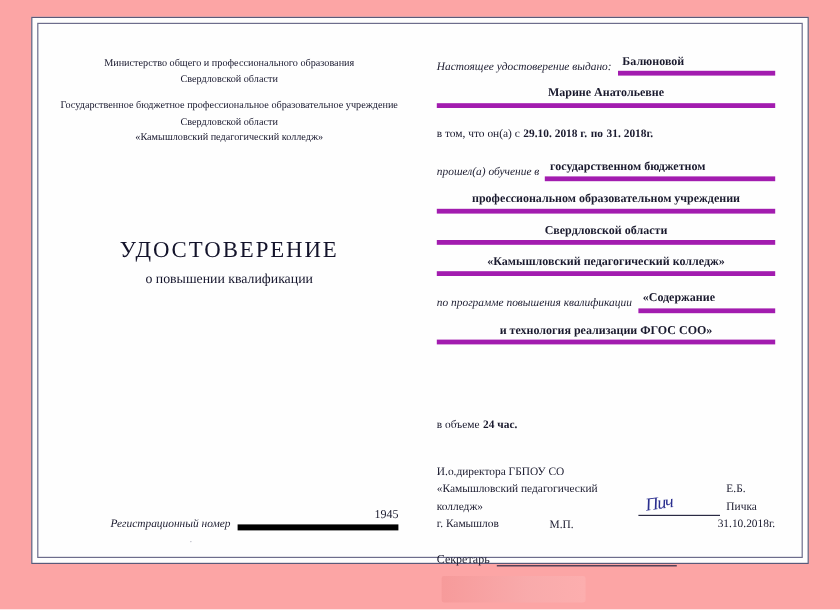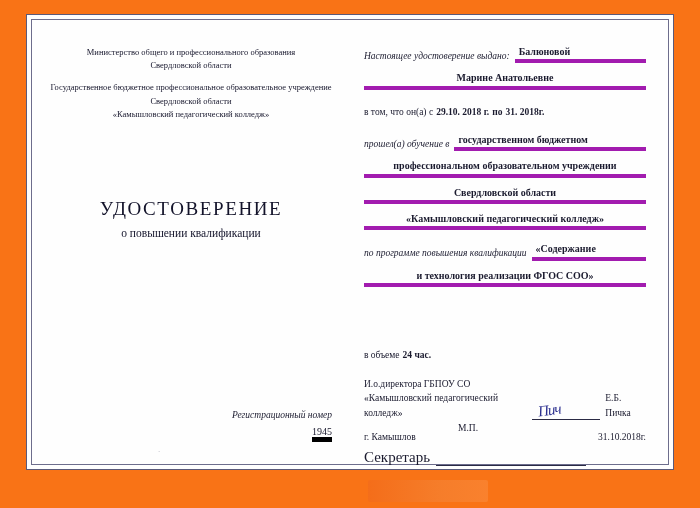--- a/index.html
+++ b/index.html
@@ -11,21 +11,21 @@
     width: 700px;
     height: 508px;
     font-family: "Liberation Serif", serif;
     color: #1a1a2e;
     overflow: hidden;
   }
   .page {
     position: relative;
     width: 700px;
     height: 508px;
-    background: #f97316;
+    background: #fca5a5;
   }
   
   .cert-frame {
     position: absolute;
     left: 26px;
     top: 14px;
     width: 648px;
     height: 456px;
     border: 1px solid #5a5a7a;
     background: #fefefe;
@@ -91,21 +91,20 @@
   .reg-row {
     position: absolute;
     left: 60px;
     bottom: 22px;
     width: 240px;
     font-size: 9.5px;
     font-style: italic;
     display: flex;
     align-items: flex-end;
     gap: 6px;
-    flex-direction: column;
   }
   .reg-label {
     white-space: nowrap;
   }
   .reg-value-wrap {
     position: relative;
     flex: 1;
     border-bottom: 5px solid #000000;
     height: 13px;
     text-align: right;
@@ -156,21 +155,21 @@
     display: flex;
     align-items: flex-end;
     margin-bottom: 3px;
     white-space: nowrap;
   }
   .plain-row .b { font-weight: bold; padding-left: 3px; }
 
   .sign-block {
     font-size: 9.5px;
     line-height: 1.5;
-    margin-top: 0;
+    margin-top: 10px;
   }
   .sign-row {
     display: flex;
     align-items: flex-end;
   }
   .sign-sig {
     position: relative;
     width: 74px;
     height: 14px;
     border-bottom: 1px solid #2a2a44;
@@ -189,21 +188,21 @@
   }
   .mp {
     text-align: center;
     font-size: 9.5px;
     margin-top: 1px;
     padding-right: 74px;
   }
   .sec-row {
     display: flex;
     align-items: flex-end;
-    font-size: 15px;
+    font-size: 10px;
     margin-top: 14px;
   }
   .sec-line {
     width: 150px;
     border-bottom: 1px solid #2a2a44;
     height: 12px;
     margin-left: 6px;
   }
   .bottom-row {
     position: absolute;

